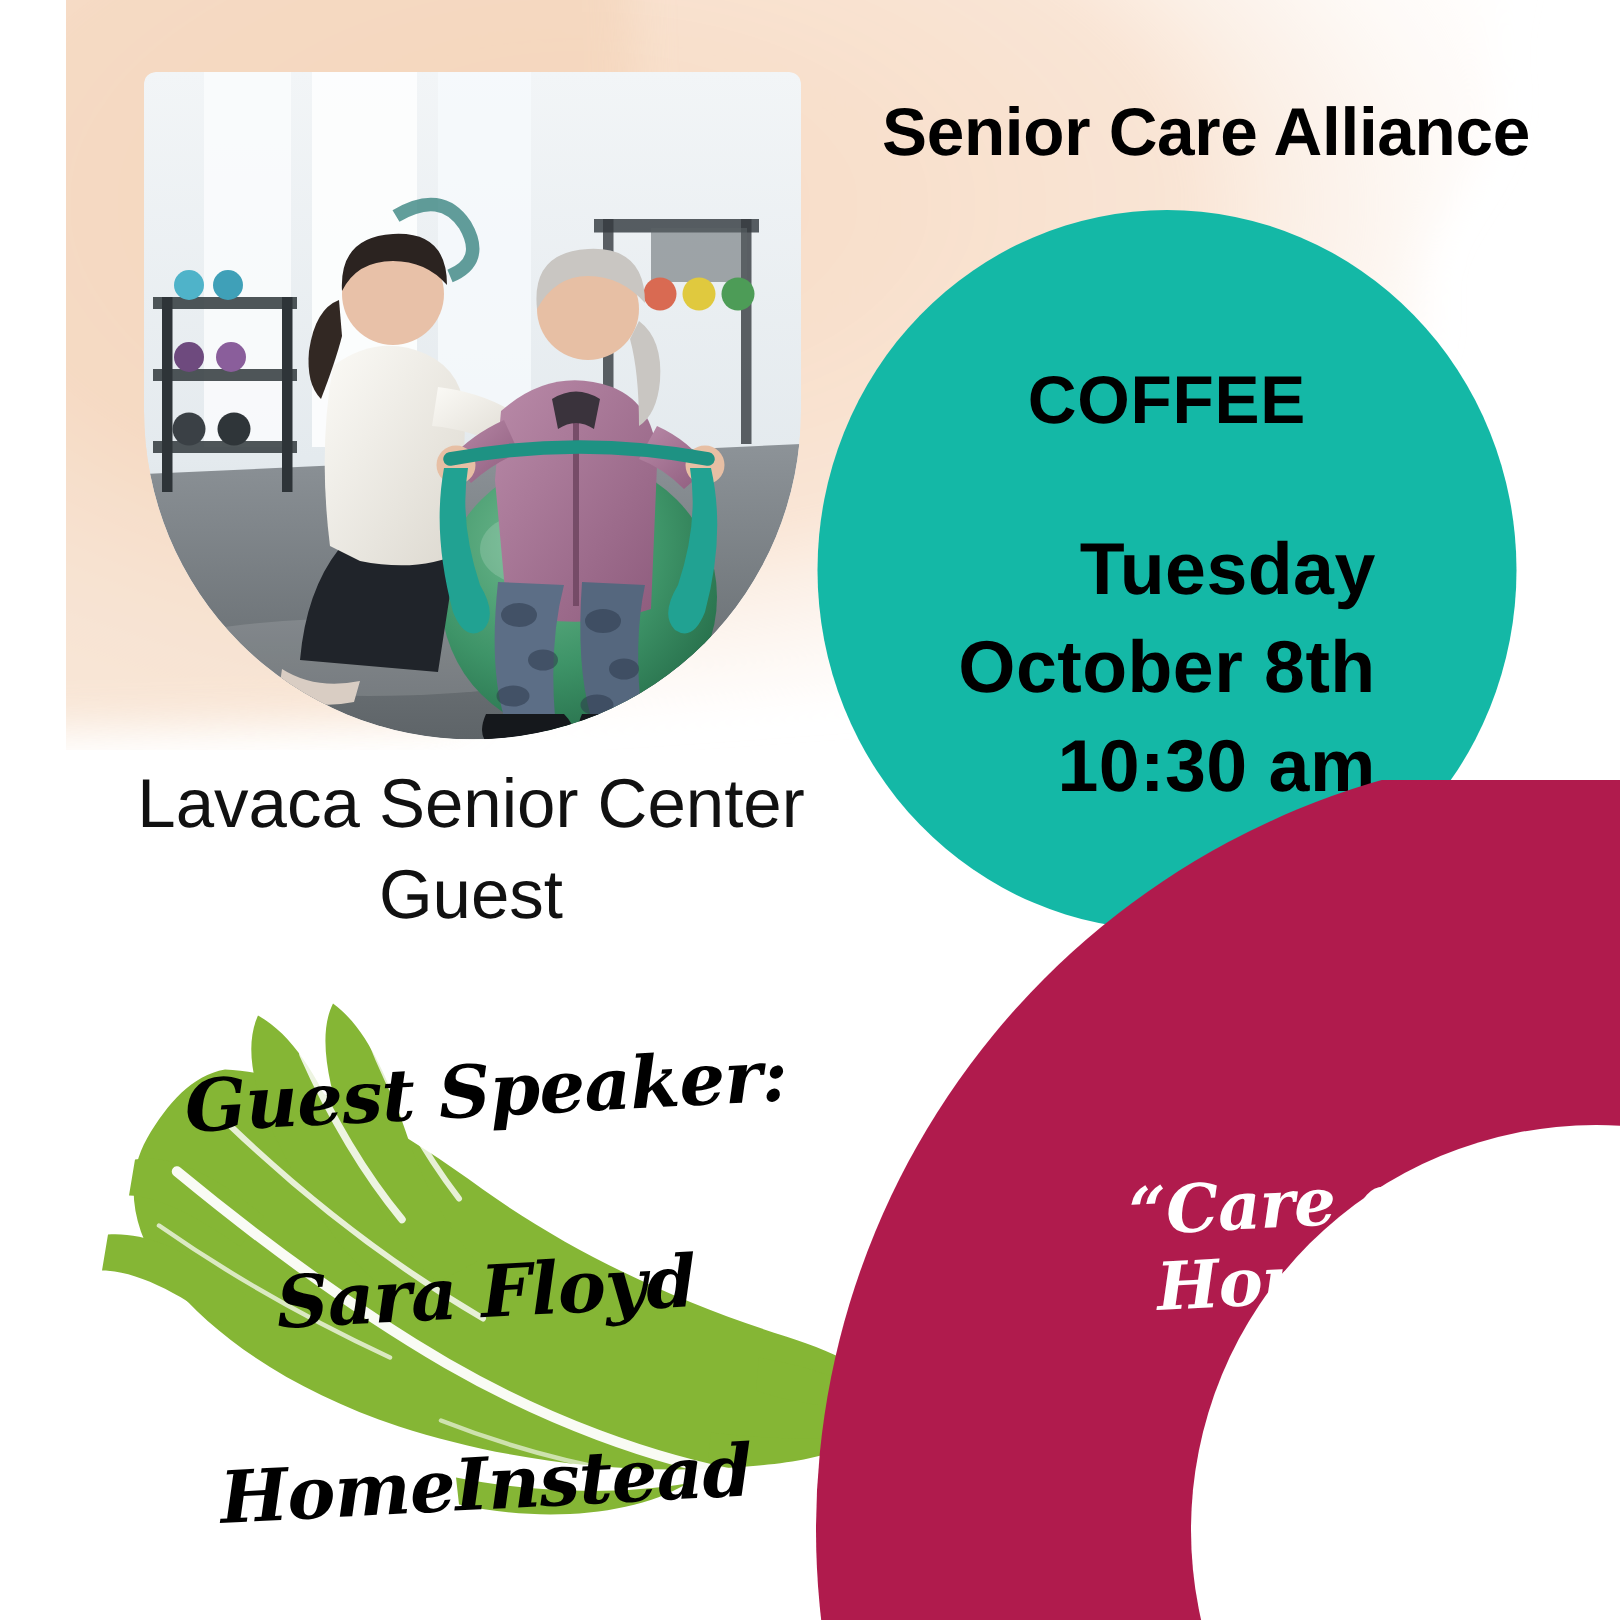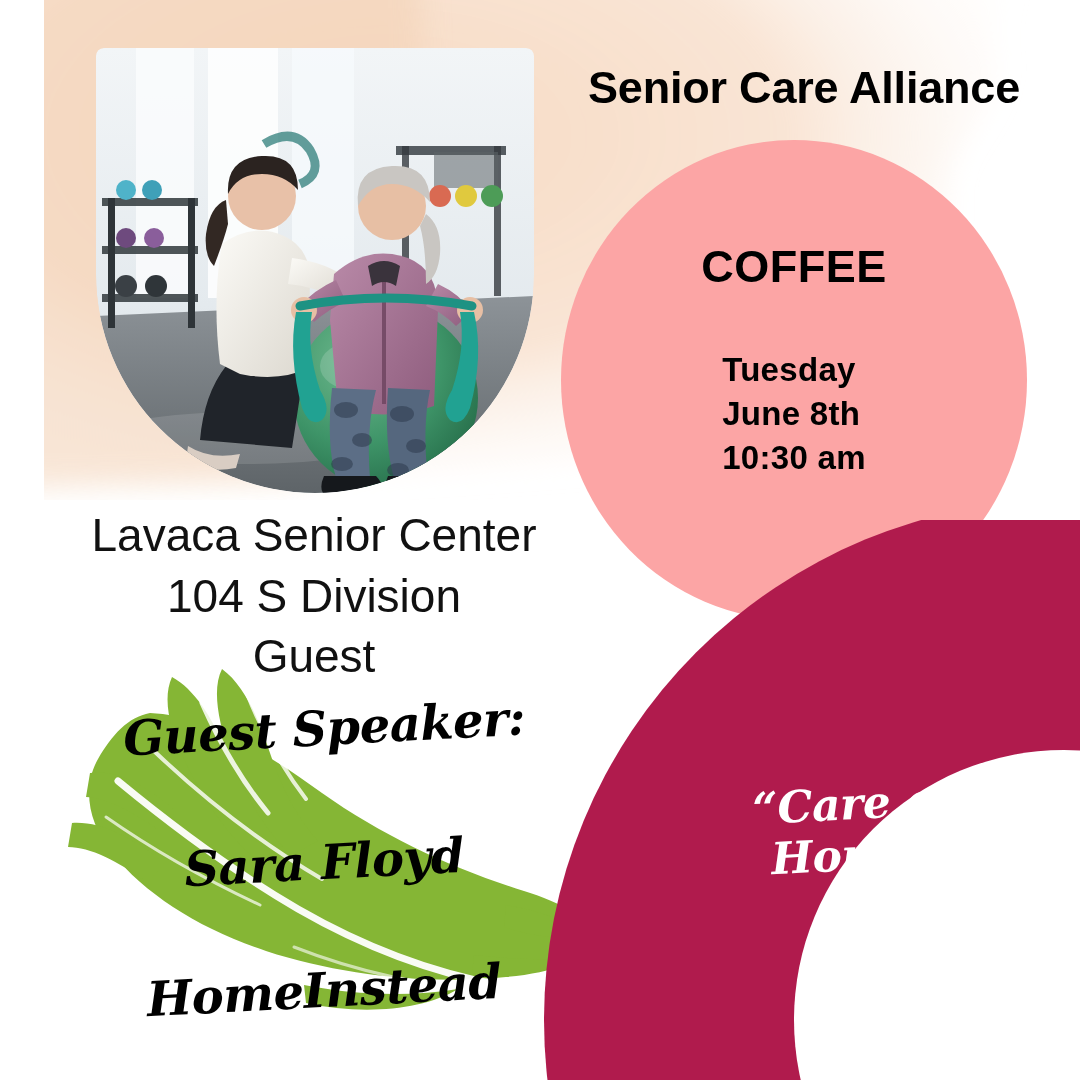--- a/index.html
+++ b/index.html
@@ -35,48 +35,48 @@
     width: 438px;
     height: 445px;
     border-radius: 8px 8px 219px 219px;
     overflow: hidden;
   }
   .photo-arch svg { display: block; }
 
   
   .teal-circle {
     position: absolute;
-    left: 517px;
+    left: 501px;
     top: 140px;
     width: 466px;
     height: 480px;
     border-radius: 50%;
-    background: #fca5a5;
+    background: #14b8a6;
     display: flex;
     flex-direction: column;
     align-items: center;
     justify-content: flex-start;
     box-sizing: border-box;
     padding-top: 98px;
   }
   .circle-heading {
     color: #000000;
     font-size: 45px;
     font-weight: bold;
     line-height: 1.28;
     text-align: center;
     letter-spacing: 0.5px;
   }
   .circle-when {
     margin-top: 52px;
     color: #000000;
-    font-size: 33px;
+    font-size: 49px;
     font-weight: bold;
     line-height: 1.34;
-    text-align: left;
+    text-align: right;
     letter-spacing: 0.3px;
   }
 
   
   .crimson-ring {
     position: absolute;
     left: 420px;
     top: 520px;
     width: 720px;
     height: 620px;
@@ -296,28 +296,27 @@
   </div>
 
   <div class="flyer-title">Senior Care Alliance</div>
 
   <div class="teal-circle">
     <div class="circle-heading">
       <div>COFFEE</div>
     </div>
     <div class="circle-when">
       <div>Tuesday</div>
-      <div>June 8th</div>
+      <div>October 8th</div>
       <div>10:30 am</div>
     </div>
   </div>
 
   <div class="venue">
     <div>Lavaca Senior Center</div>
-    <div>104 S Division</div>
     <div>Guest</div>
   </div>
 
   <svg class="green-brush" viewBox="0 0 545 400" preserveAspectRatio="none">
     <g fill="#85B635">
       <path d="M96,58 C150,60 210,96 268,138 C330,182 400,214 470,236
                C508,248 534,262 540,282 C534,306 498,318 452,322
                C372,330 286,320 212,296 C146,274 92,240 58,198
                C34,168 28,132 44,104 C58,80 74,62 96,58 Z"></path>
       <path d="M118,22 C140,34 158,62 172,96 C188,134 206,166 230,190

